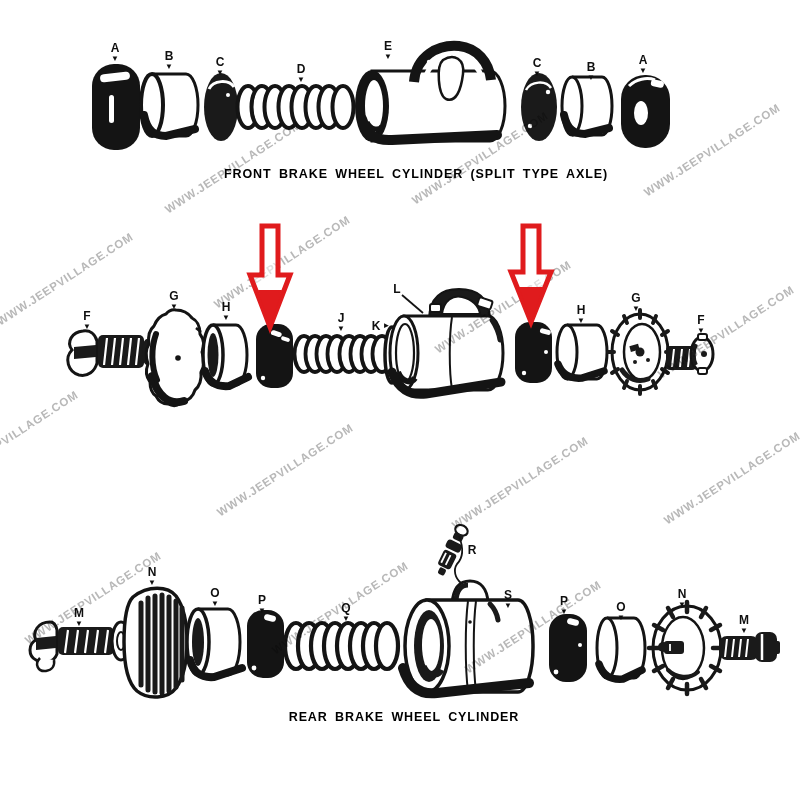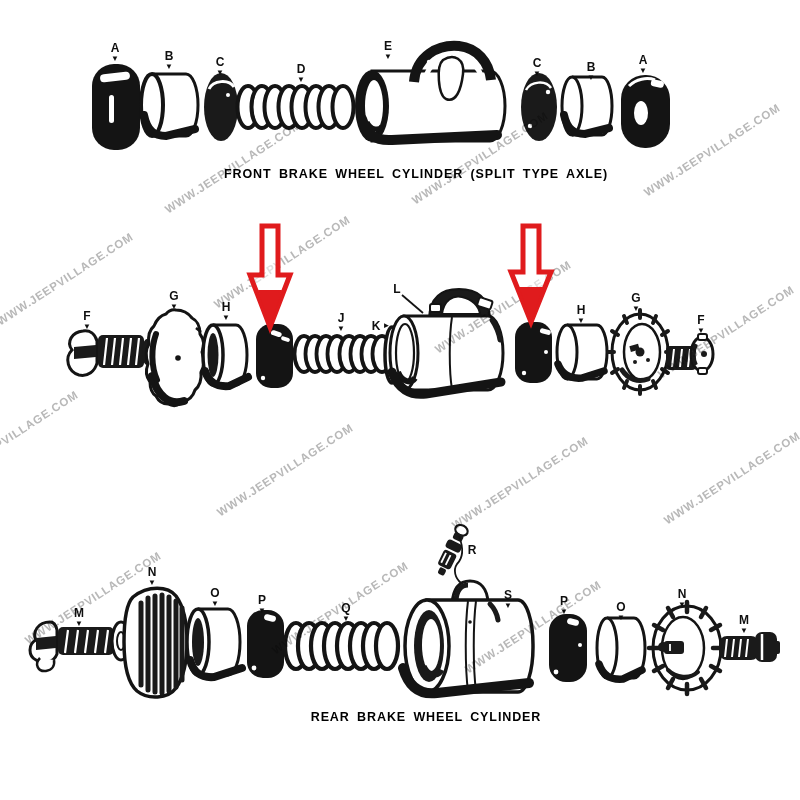--- a/index.html
+++ b/index.html
@@ -330,21 +330,21 @@
   <div class="plabel" style="left:262px;top:594px"><span>P</span><span class="tri">▼</span></div>
   <div class="plabel" style="left:346px;top:602px"><span>Q</span><span class="tri">▼</span></div>
   <div class="plabel" style="left:472px;top:544px"><span>R</span></div>
   <div class="plabel" style="left:508px;top:589px"><span>S</span><span class="tri">▼</span></div>
   <div class="plabel" style="left:564px;top:595px"><span>P</span><span class="tri">▼</span></div>
   <div class="plabel" style="left:621px;top:601px"><span>O</span><span class="tri">▼</span></div>
   <div class="plabel" style="left:682px;top:588px"><span>N</span><span class="tri">▼</span></div>
   <div class="plabel" style="left:744px;top:614px"><span>M</span><span class="tri">▼</span></div>
 
   <div class="caption" style="left:416px;top:167px">FRONT BRAKE WHEEL CYLINDER (SPLIT TYPE AXLE)</div>
-  <div class="caption" style="left:426px;top:710px">REAR BRAKE WHEEL CYLINDER</div>
+  <div class="caption" style="left:404px;top:710px">REAR BRAKE WHEEL CYLINDER</div>
 
   <svg id="overlay" width="800" height="800" viewBox="0 0 800 800">
     <g>
       <path d="M262,226 L262,275 L250,275 L270,327 L290,275 L278,275 L278,226 Z" fill="#ffffff" fill-opacity="0.55" stroke="#e01b1d" stroke-width="5" stroke-linejoin="miter"></path>
       <path d="M258,290 L282,290 L270,327 Z" fill="#e01b1d"></path>
     </g>
     <g>
       <path d="M523,226 L523,272 L511,272 L531,322 L551,272 L539,272 L539,226 Z" fill="#ffffff" fill-opacity="0.55" stroke="#e01b1d" stroke-width="5" stroke-linejoin="miter"></path>
       <path d="M519,287 L543,287 L531,322 Z" fill="#e01b1d"></path>
     </g>

